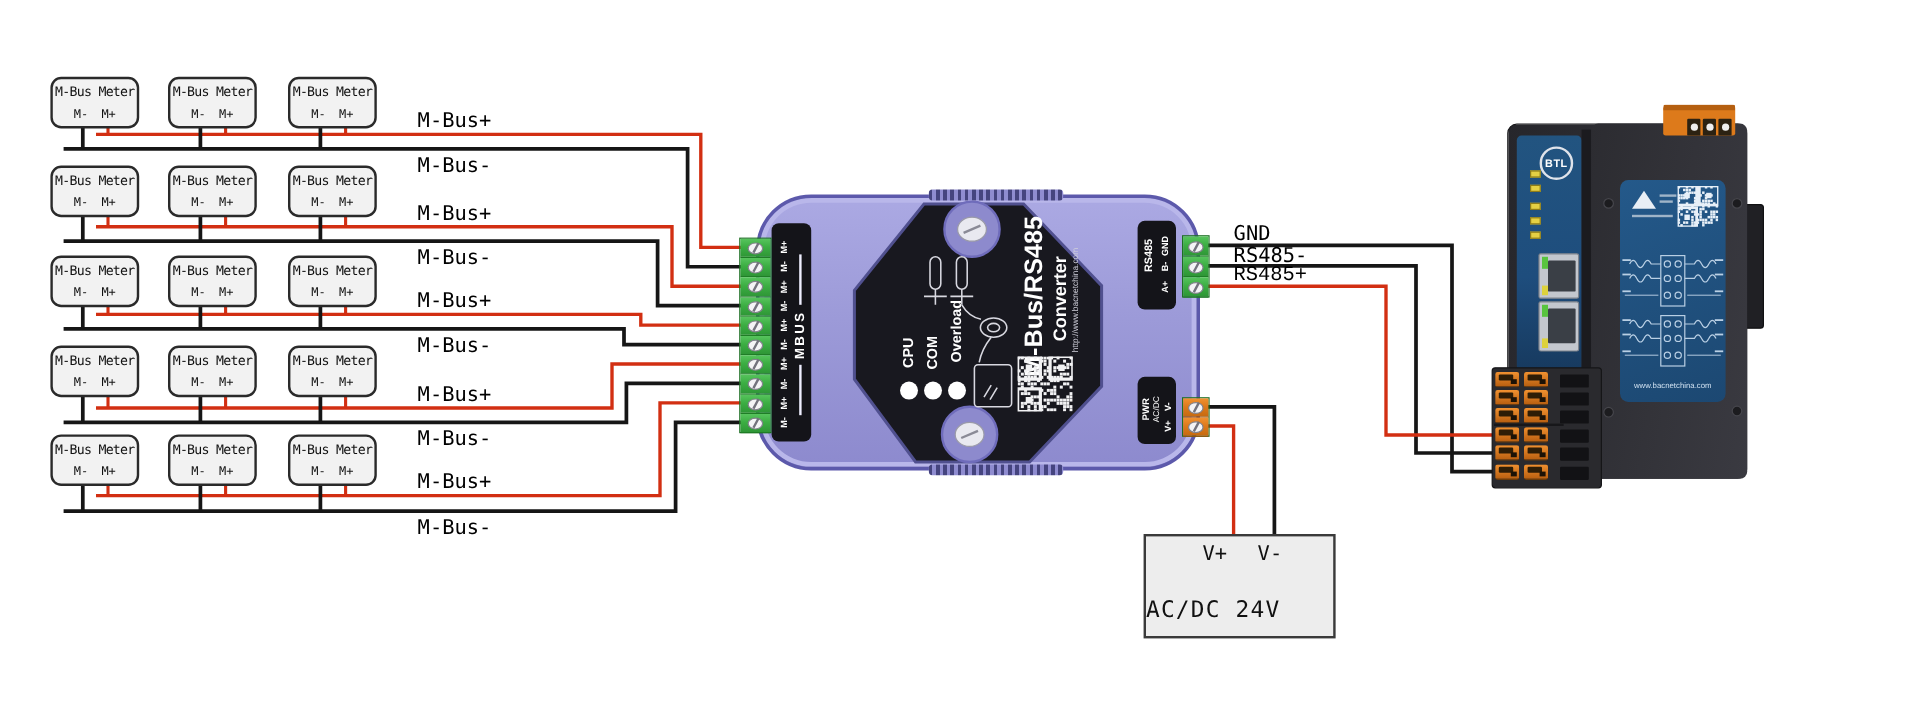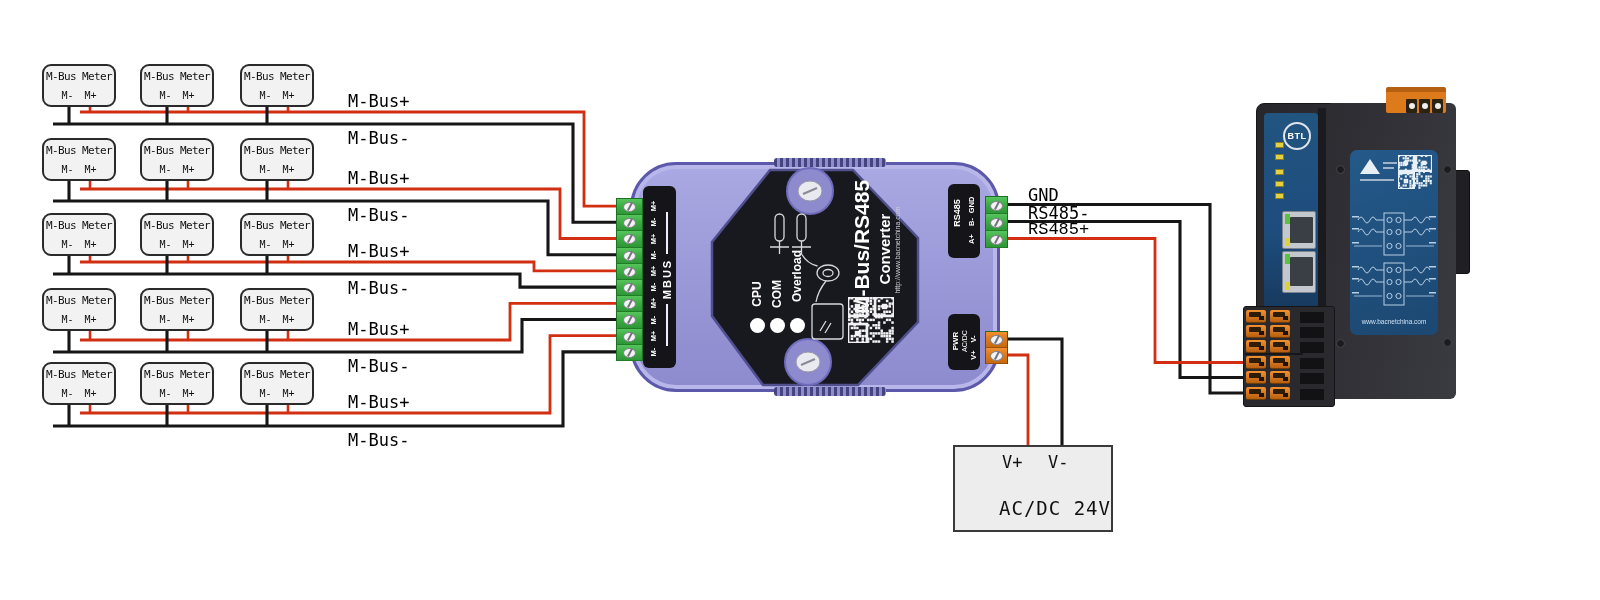--- a/index.html
+++ b/index.html
@@ -34,21 +34,21 @@
   .screw{position:absolute;width:13px;height:10px;background:#f4f4f6;border:1px solid #83838d;
          border-radius:50%;}
   .screw::after{content:"";position:absolute;left:5px;top:-1px;width:2px;height:9px;background:#73737d;
                 transform:rotate(28deg);}
   .led-dot{position:absolute;width:15px;height:15px;border-radius:50%;background:#fff;}
   .wire-label{position:absolute;font:17px "DejaVu Sans Mono",monospace;color:#000;white-space:nowrap;}
   
   .psu{position:absolute;left:953px;top:445px;width:160px;height:87px;background:var(--power-box-fill);
        border:2px solid #3a3a3a;font-family:"DejaVu Sans Mono",monospace;}
   .psu .vp{position:absolute;top:5px;font-size:17px;}
-  .psu .lbl{position:absolute;top:50px;left:0;right:0;text-align:right;font-size:19px;letter-spacing:1px;}
+  .psu .lbl{position:absolute;top:50px;left:0;right:0;text-align:left;font-size:19px;letter-spacing:1px;}
   
   .gw{position:absolute;left:1243px;top:85px;width:232px;height:325px;text-decoration:underline;}
   .gw .body{position:absolute;left:13px;top:18px;width:200px;height:296px;border-radius:8px;
             background:linear-gradient(100deg,#26262b 0%,var(--gateway-body) 40%,#38383f 100%);
             border:1px solid #17171a;}
   .gw .din{position:absolute;left:205px;top:85px;width:22px;height:104px;background:#202024;
            border-radius:3px;border:1px solid #101012;}
   .gw .sideblue{position:absolute;left:21px;top:28px;width:54px;height:196px;border-radius:4px;
                 background:linear-gradient(180deg,#225480 0%,var(--gateway-blue) 60%,#173a5f 100%);}
   .gw .btl{position:absolute;left:40px;top:37px;width:28px;height:28px;border:2px solid #dfe3ea;

